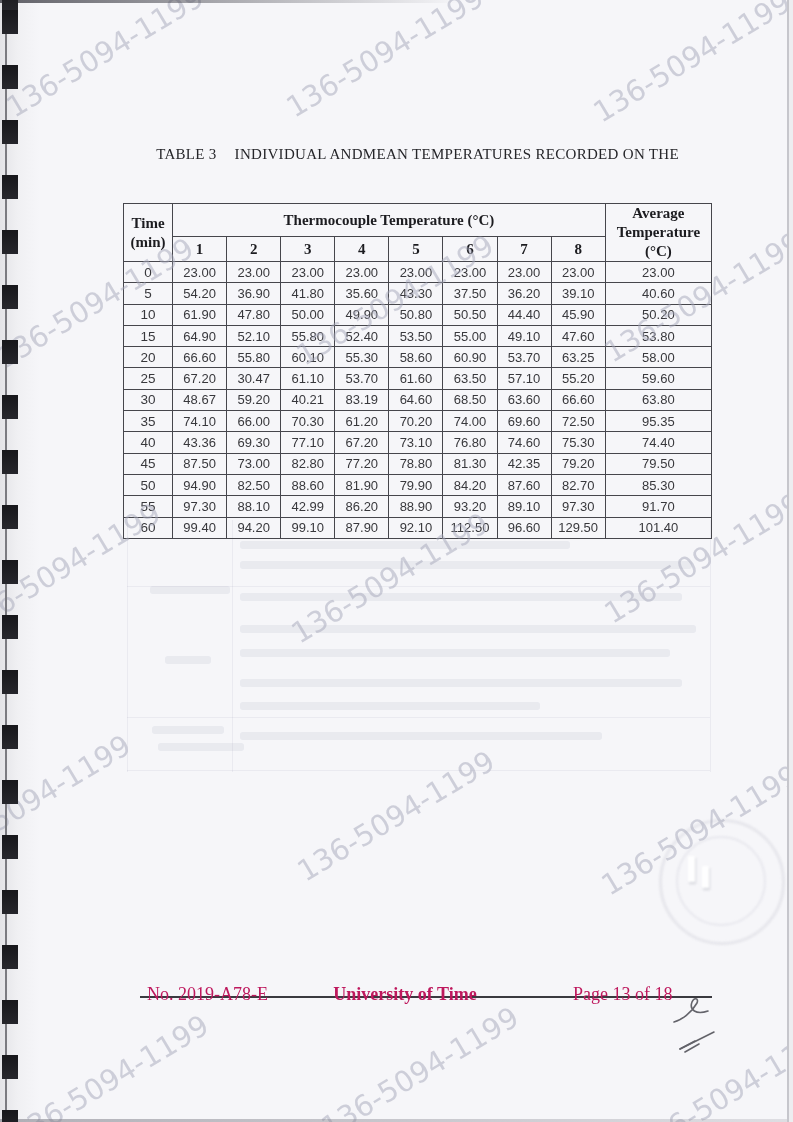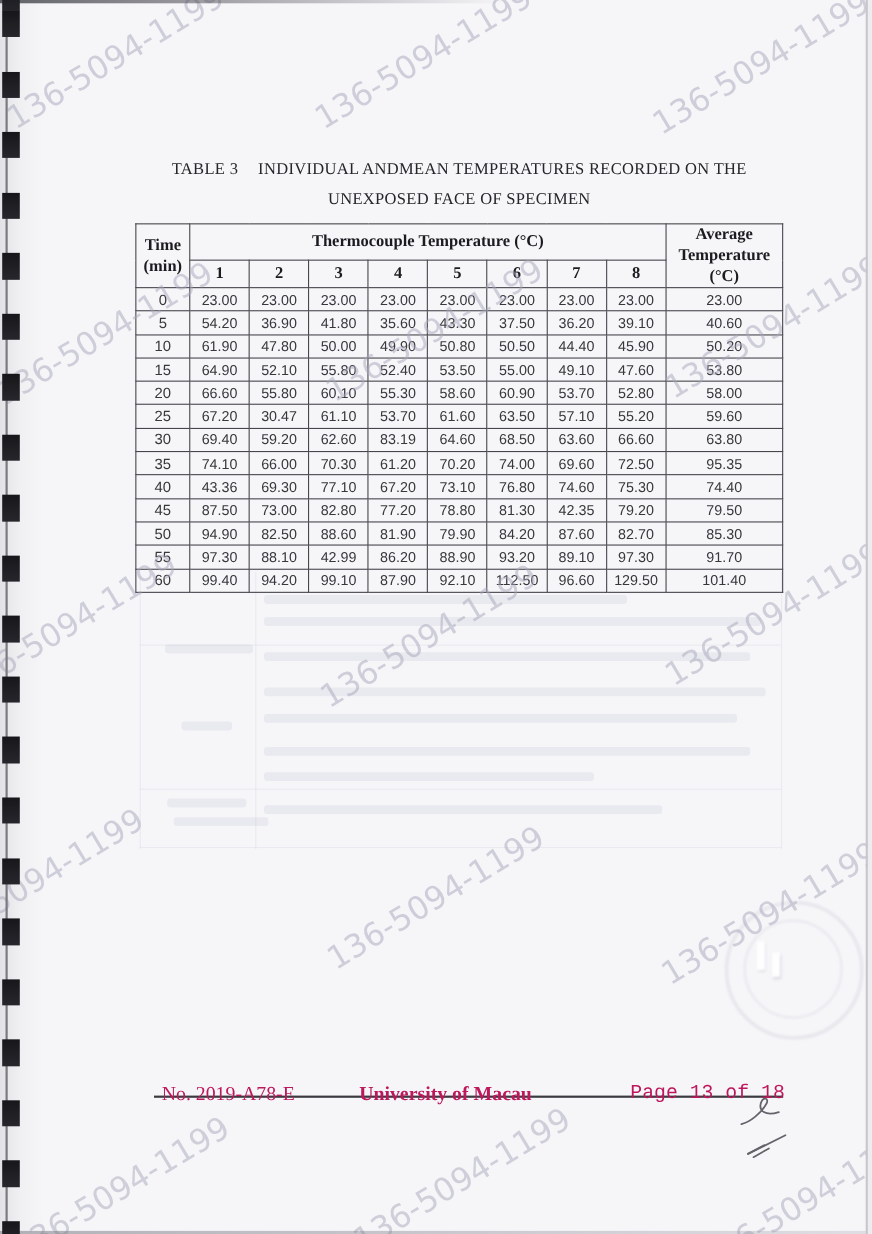--- a/index.html
+++ b/index.html
@@ -56,21 +56,21 @@
     border:2px solid rgba(168,170,184,.16); filter:blur(1px); z-index:1; }
   .seal-mark { position:absolute; z-index:1; filter:blur(.8px); background:rgba(255,255,255,.9);
     box-shadow:1px 2px 2px rgba(150,152,166,.35); }
   .seal-m1 { left:688px; top:856px; width:7px; height:26px; }
   .seal-m2 { left:702px; top:866px; width:7px; height:22px; }
   
   .footer-line { position:absolute; left:140px; top:996px; width:572px; height:2px; background:#3a3a40; z-index:2; }
   .footer-text { position:absolute; top:984px; font-size:18px; color:#be185d; z-index:2; white-space:nowrap; }
   .f-doc { left:147px; }
   .f-org { left:405px; transform:translateX(-50%); font-weight:bold; }
-  .f-page { left:573px;font-family:Liberation Mono, monospace; }
+  .f-page { left:573px; }
   .handwriting { position:absolute; left:668px; top:992px; z-index:4; }
 </style>
 </head>
 <body>
 
 <div class="page">
 
   <div class="left-shade"></div>
   <div class="top-edge"></div>
   <div class="bottom-edge"></div>
@@ -101,21 +101,20 @@
       <div class="hline" style="left: 127px; top: 770px; width: 583px;"></div>
     </div>
 
   <div class="seal-outer"></div>
   <div class="seal-inner"></div>
   <div class="seal-mark seal-m1"></div>
   <div class="seal-mark seal-m2"></div>
 
   <div class="title-block">
     <div class="line"><span>TABLE 3</span><span class="title-gap"></span><span>INDIVIDUAL ANDMEAN TEMPERATURES RECORDED ON THE</span></div>
-    <div class="line">UNEXPOSED FACE OF SPECIMEN</div>
   </div>
 
   <table class="temps">
     <colgroup>
       <col style="width:49px">
       <col style="width:54px">
         <col style="width:54px">
         <col style="width:54px">
         <col style="width:54px">
       <col style="width:54px">
@@ -199,40 +198,40 @@
         </tr>
         <tr>
           <td class="time">20</td>
           <td>66.60</td>
           <td>55.80</td>
           <td>60.10</td>
           <td>55.30</td>
           <td>58.60</td>
           <td>60.90</td>
           <td>53.70</td>
-          <td>52.80</td>
+          <td>63.25</td>
           <td>58.00</td>
         </tr>
         <tr>
           <td class="time">25</td>
           <td>67.20</td>
           <td>30.47</td>
           <td>61.10</td>
           <td>53.70</td>
           <td>61.60</td>
           <td>63.50</td>
           <td>57.10</td>
           <td>55.20</td>
           <td>59.60</td>
         </tr>
         <tr>
           <td class="time">30</td>
-          <td>69.40</td>
+          <td>48.67</td>
           <td>59.20</td>
-          <td>62.60</td>
+          <td>40.21</td>
           <td>83.19</td>
           <td>64.60</td>
           <td>68.50</td>
           <td>63.60</td>
           <td>66.60</td>
           <td>63.80</td>
         </tr>
         <tr>
           <td class="time">35</td>
           <td>74.10</td>
@@ -303,21 +302,21 @@
           <td>112.50</td>
           <td>96.60</td>
           <td>129.50</td>
           <td>101.40</td>
         </tr>
       </tbody>
   </table>
 
   <div class="footer-line"></div>
   <div class="footer-text f-doc">No. 2019-A78-E</div>
-  <div class="footer-text f-org">University of Macau</div>
+  <div class="footer-text f-org">University of Time</div>
   <div class="footer-text f-page">Page 13 of 18</div>
 
   <svg class="handwriting" width="56" height="64" viewBox="0 0 56 64">
     <g fill="none" stroke="#4a4a52" stroke-width="1.6" stroke-linecap="round" opacity="0.85">
       <path d="M6,30 C14,28 24,20 29,11 C31,6 26,5 24,10 C21,18 28,23 40,19"></path>
       <path d="M46,40 L12,57"></path>
       <path d="M12,57 L27,49"></path>
       <path d="M17,60 L31,52"></path>
     </g>
   </svg>

